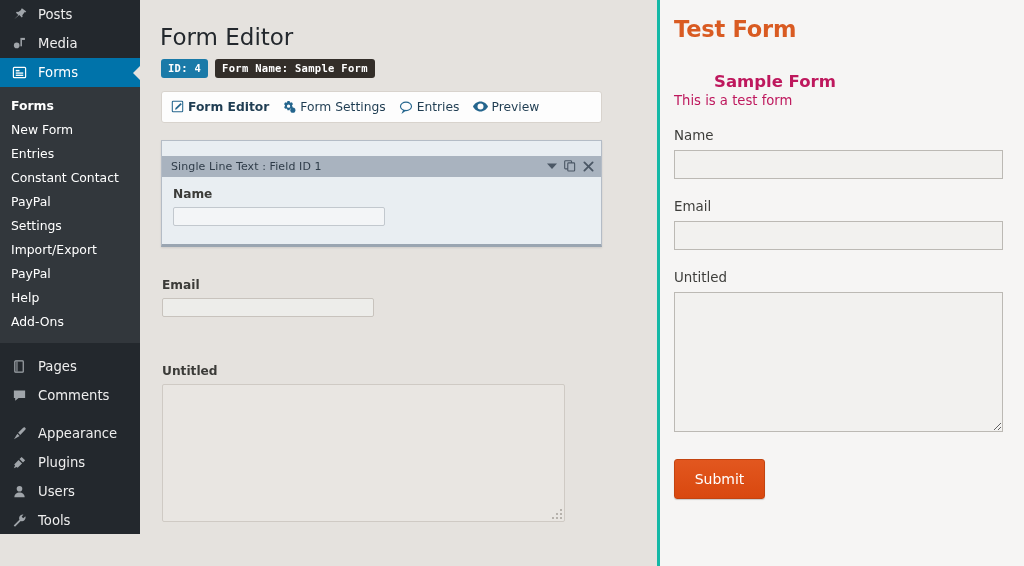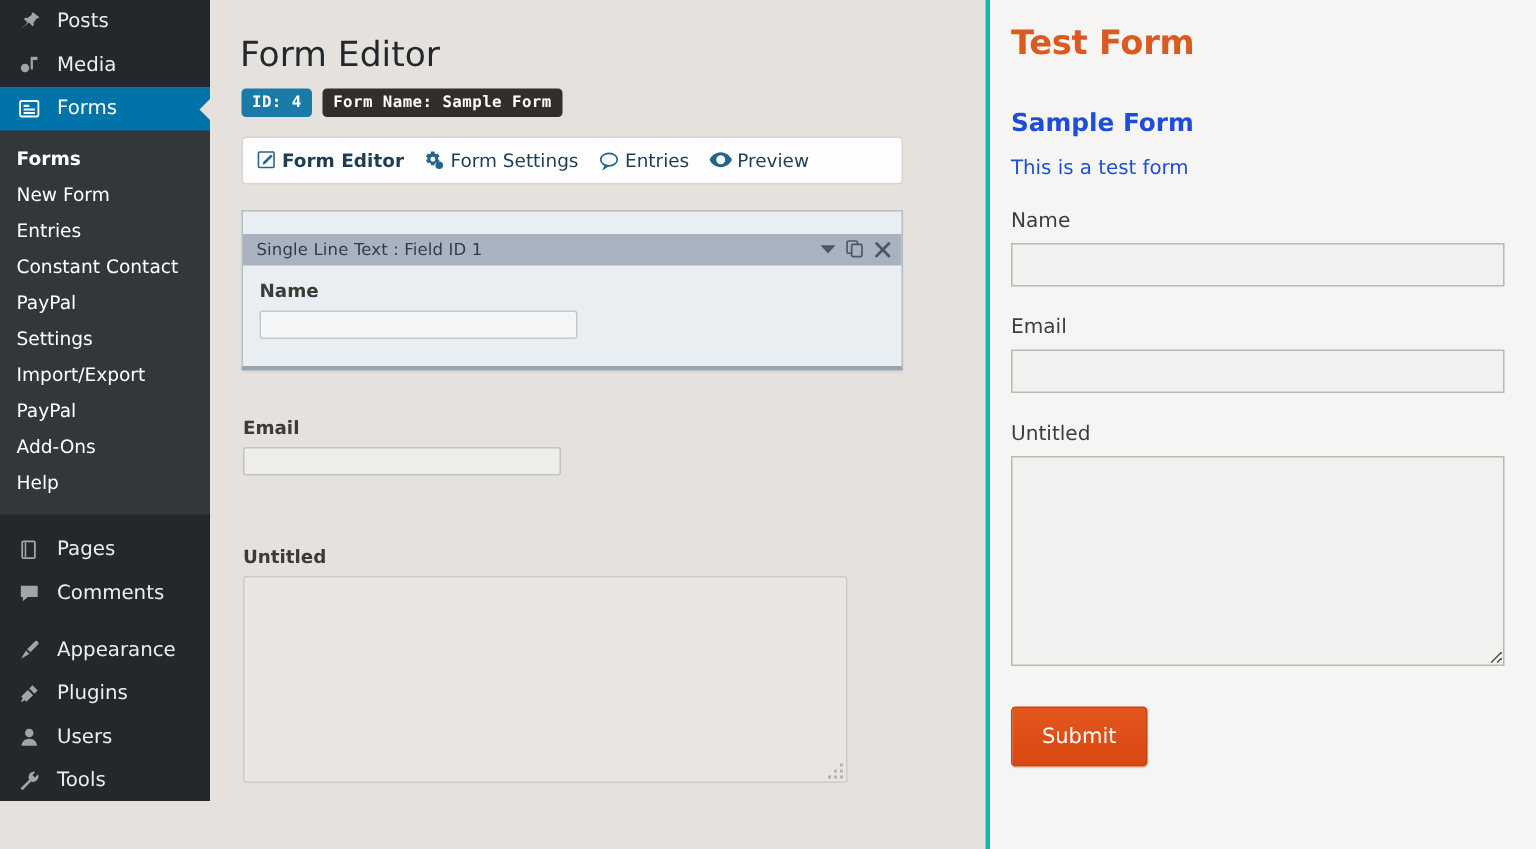--- a/index.html
+++ b/index.html
@@ -189,29 +189,30 @@
     position: relative;
   }
   .pv-title {
     color: #d95b22;
     font-size: 22.5px;
     font-weight: bold;
     padding-top: 16px;
     letter-spacing: -0.2px;
   }
   .pv-sub {
-    color: #1d4ed8;
+    color: #be185d;
     font-size: 16.5px;
     font-weight: bold;
     margin-top: 30px;
+    margin-left: 40px;
   }
   .pv-desc {
-    color: #1d4ed8;
+    color: #be185d;
     font-size: 13.2px;
-    margin-top: 14px;
+    margin-top: 2px;
   }
   .pv-field { margin-top: 20px; }
   .pv-label {
     font-size: 13.4px;
     color: #3d3d3a;
     display: block;
     margin-bottom: 7px;
   }
   .pv-input {
     width: 329px; height: 29px;
@@ -282,22 +283,22 @@
 
     <div class="submenu">
       <a class="sub-item current">Forms</a>
       <a class="sub-item">New Form</a>
       <a class="sub-item">Entries</a>
       <a class="sub-item">Constant Contact</a>
       <a class="sub-item">PayPal</a>
       <a class="sub-item">Settings</a>
       <a class="sub-item">Import/Export</a>
       <a class="sub-item">PayPal</a>
+      <a class="sub-item">Help</a>
       <a class="sub-item">Add-Ons</a>
-      <a class="sub-item">Help</a>
     </div>
 
     <div class="nav-sep"></div>
 
     <div>
       <div class="nav-item">
         <span class="ico">
           <svg width="15" height="15" viewBox="0 0 16 16" fill="none" stroke="currentColor" stroke-width="1.3">
               <rect x="3" y="2" width="9" height="12" rx="0.8"></rect>
               <line x1="5.3" y1="2.6" x2="5.3" y2="13.4" stroke-width="1.1"></line>

